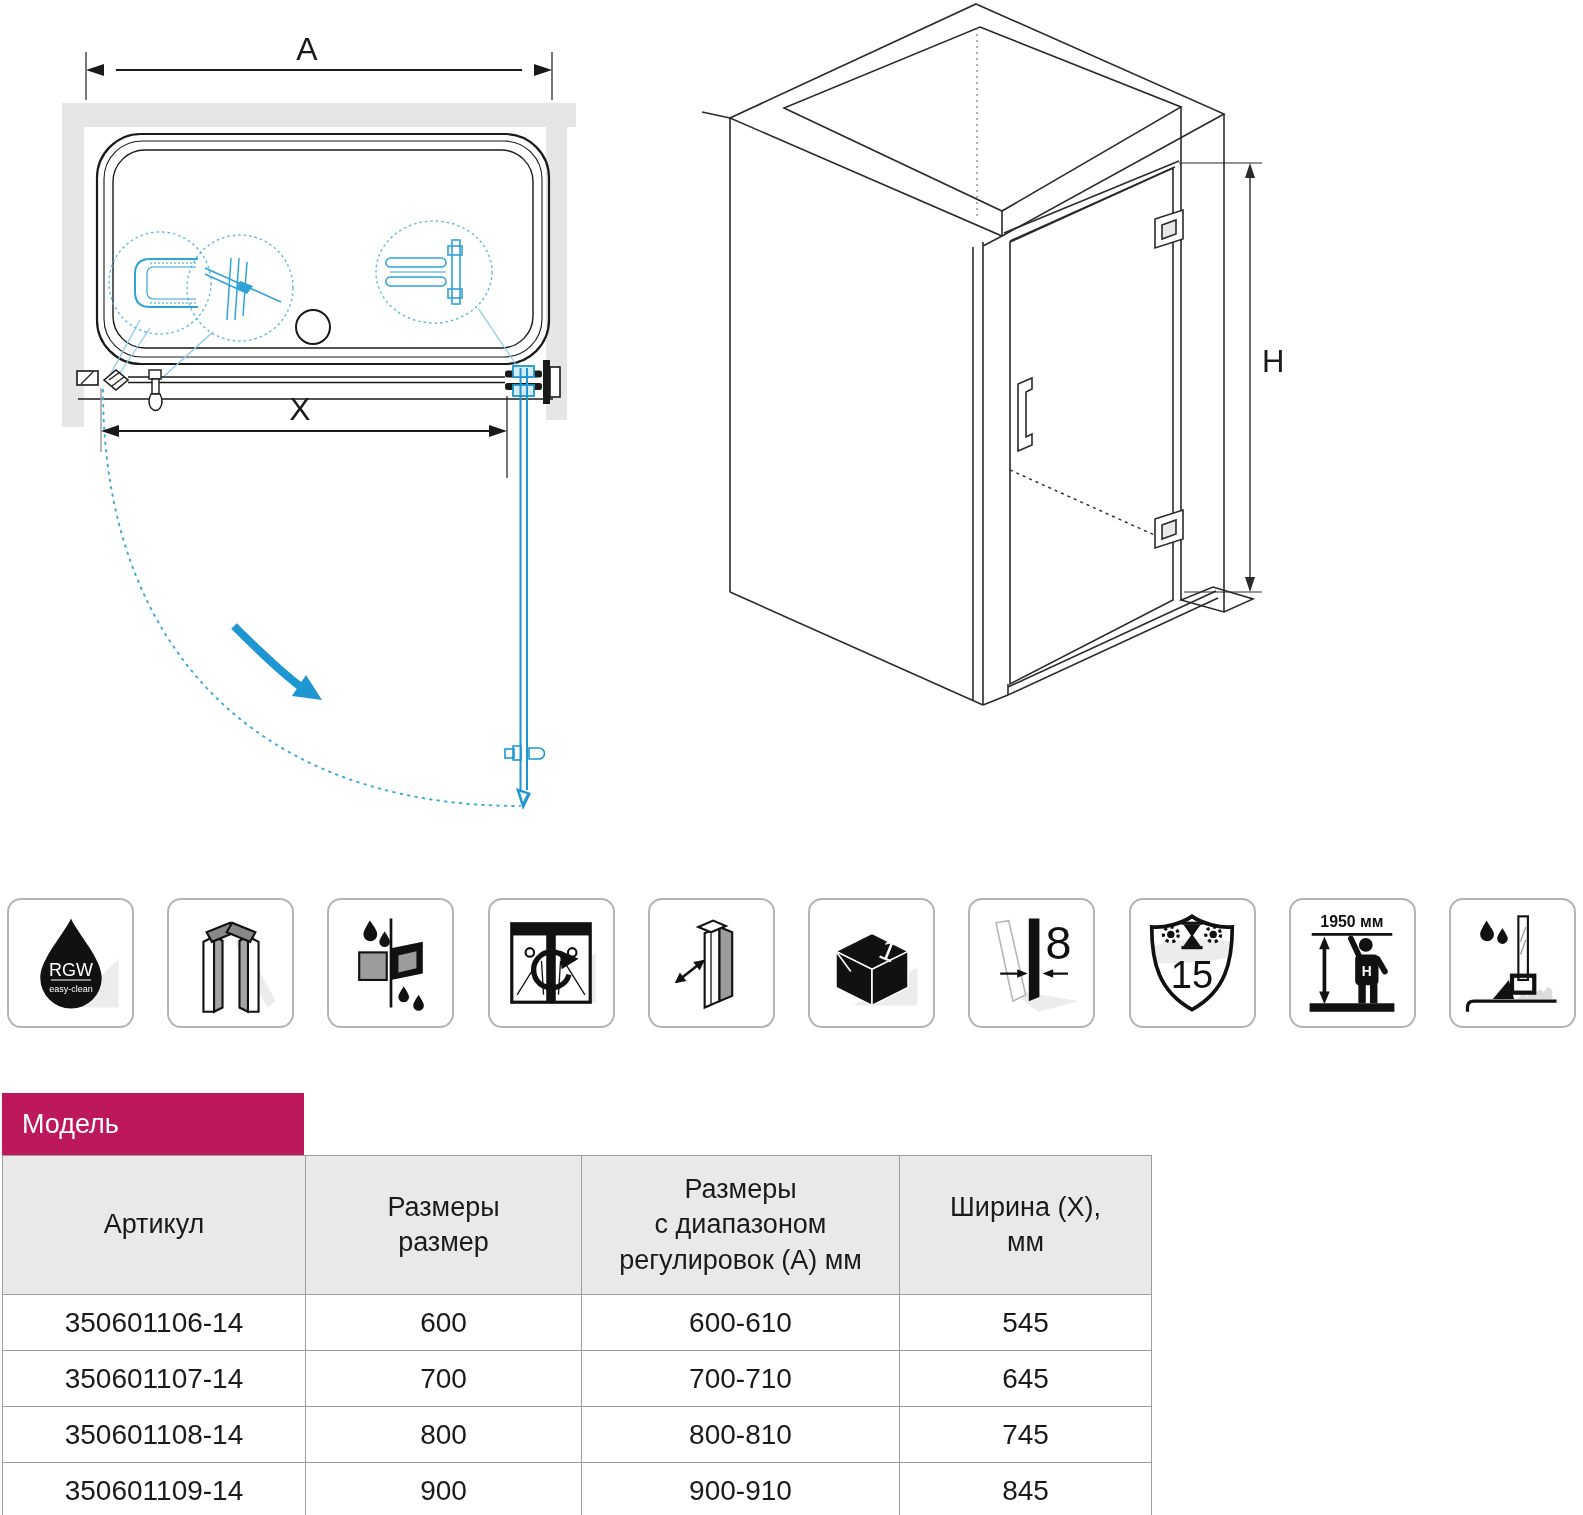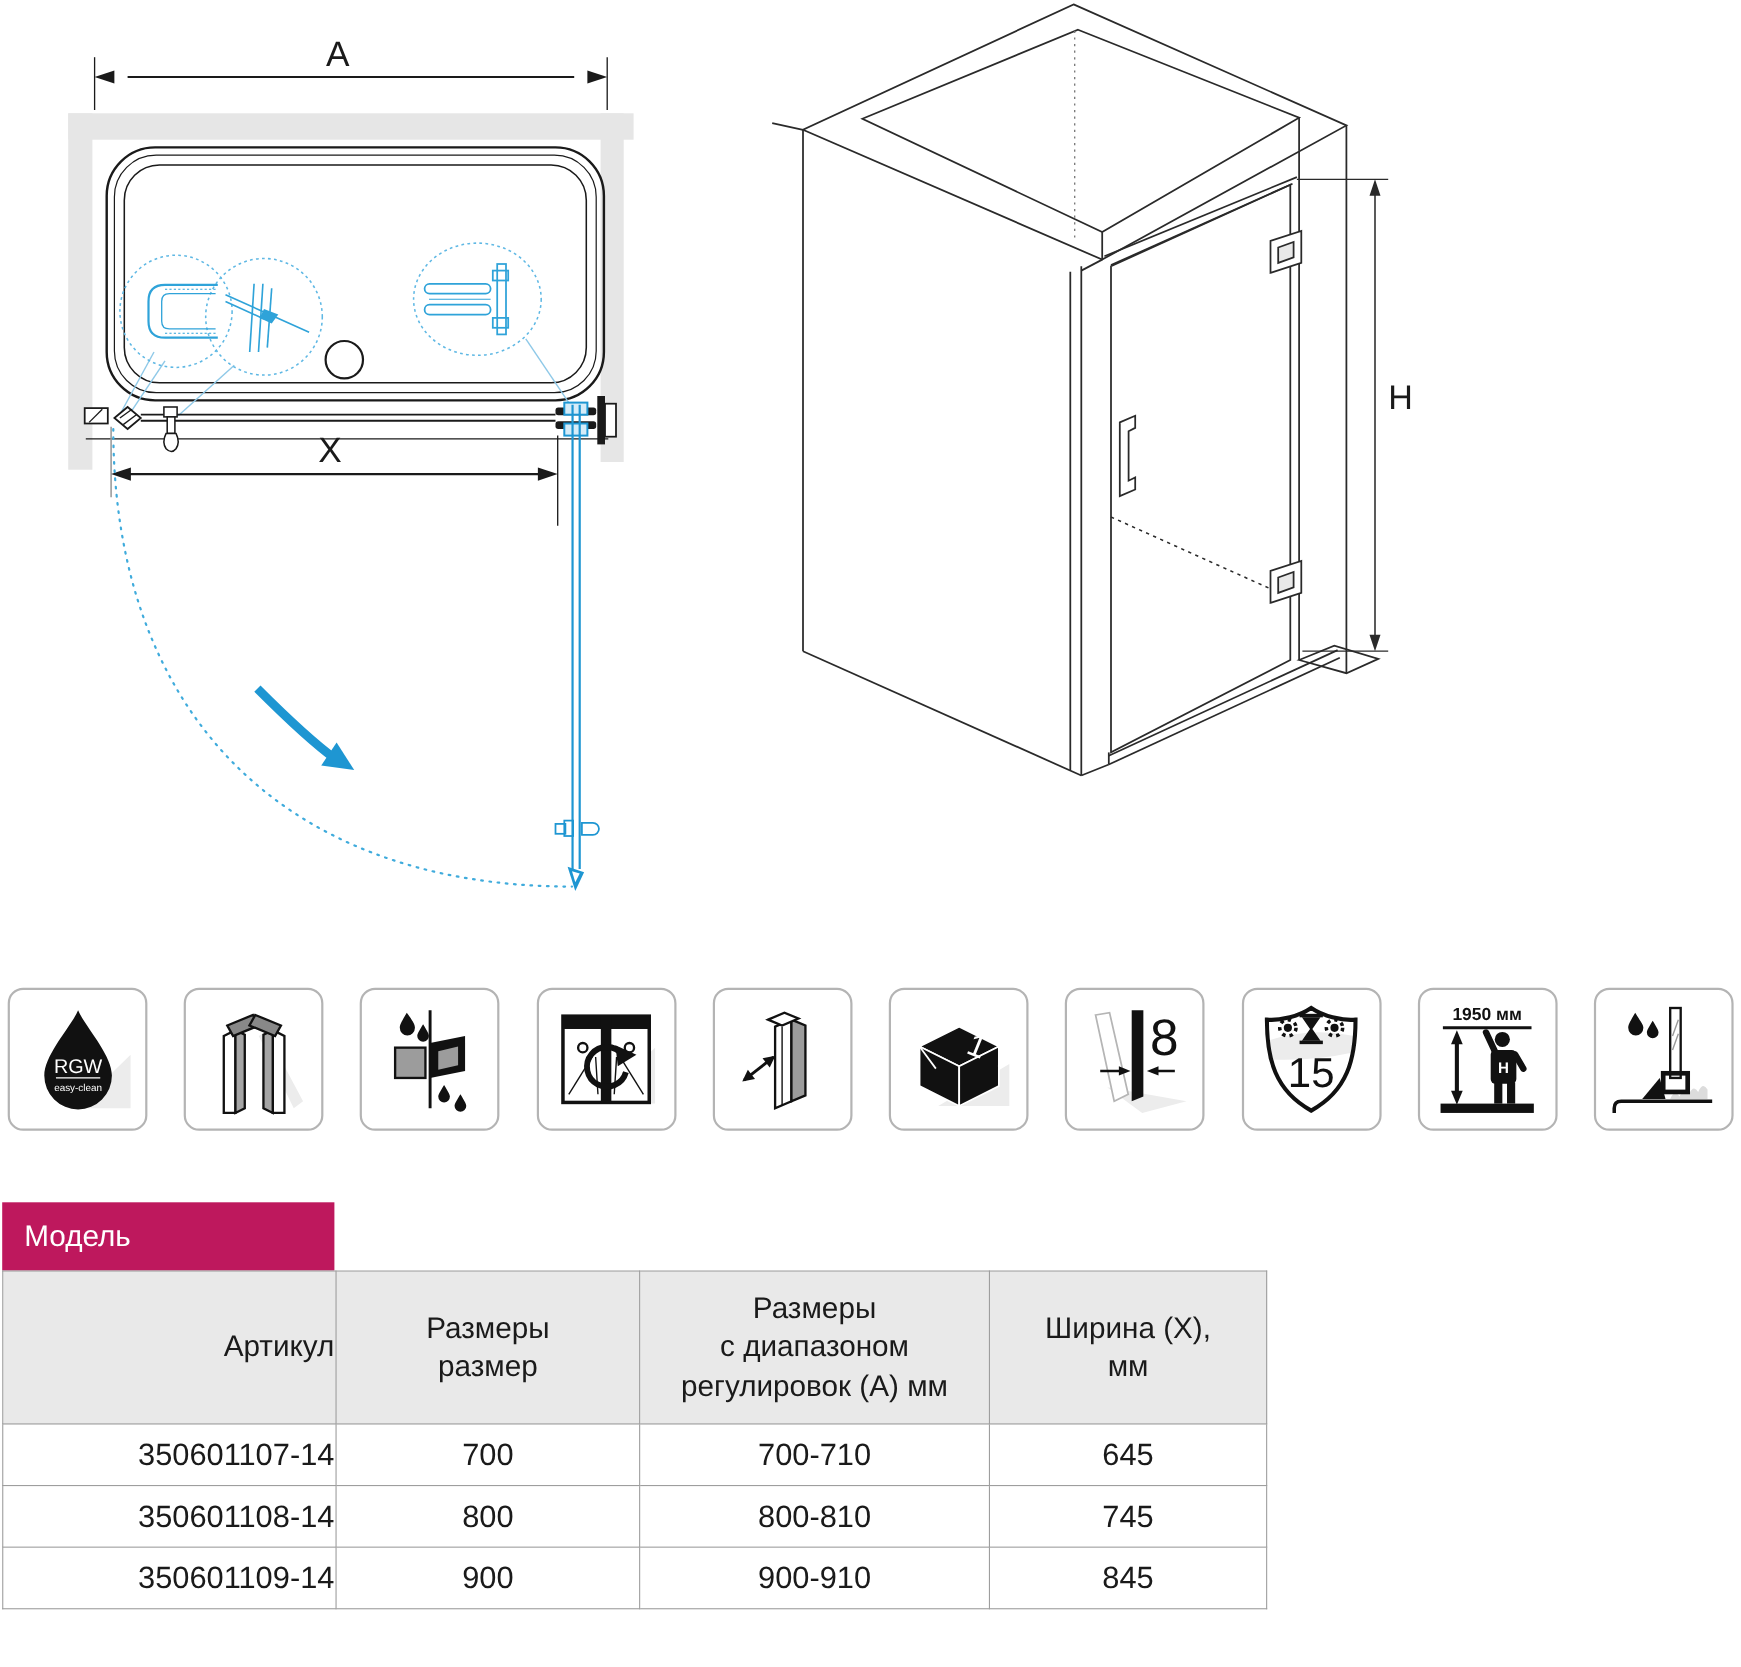--- a/index.html
+++ b/index.html
@@ -10,21 +10,21 @@
   
   .icons-row{position:absolute;left:0;top:898px;width:1583px;display:flex;justify-content:space-between;padding:0 7px;box-sizing:border-box}
   .icon-box{width:127px;height:130px;border:2.5px solid #b4b4b4;border-radius:14px;background:#fff;display:flex;align-items:center;justify-content:center;overflow:hidden;box-sizing:border-box}
   .icon-box svg{width:106px;height:106px}
   
   .table-wrap{position:absolute;left:2px;top:1093px;width:1149px}
   .model-tab{width:302px;height:62px;background:#be185d;color:#fff;font-size:27px;display:flex;align-items:center;padding-left:20px;box-sizing:border-box}
   table{width:100%;border-collapse:collapse;table-layout:fixed}
   th,td{border:1px solid #9e9e9e;font-weight:400;color:#1a1a1a}
   th{background:#e9e9e9;height:136px;font-size:27px;text-align:center;vertical-align:middle;white-space:pre-line;line-height:1.3}
-  th.left,td.left{text-align:right;}
+  th.left,td.left{text-align:center;}
   td{height:53px;font-size:28px;text-align:center;vertical-align:middle;background:#fff}
 </style>
 </head>
 <body>
 
 <div class="page">
 
   <svg class="abs" style="left:0;top:0" width="680" height="870" viewBox="0 0 680 870">
     <g fill="#e6e6e6" stroke="none">
       <rect x="62" y="103" width="514" height="24"></rect>
@@ -328,20 +328,26 @@
 размер</th>
           <th>Размеры
 с диапазоном
 регулировок (А) мм</th>
           <th>Ширина (X),
 мм</th>
         </tr>
       </thead>
       <tbody>
         <tr>
+          <td class="left">350601106-14</td>
+          <td>600</td>
+          <td>600-610</td>
+          <td>545</td>
+        </tr>
+        <tr>
           <td class="left">350601107-14</td>
           <td>700</td>
           <td>700-710</td>
           <td>645</td>
         </tr>
         <tr>
           <td class="left">350601108-14</td>
           <td>800</td>
           <td>800-810</td>
           <td>745</td>

